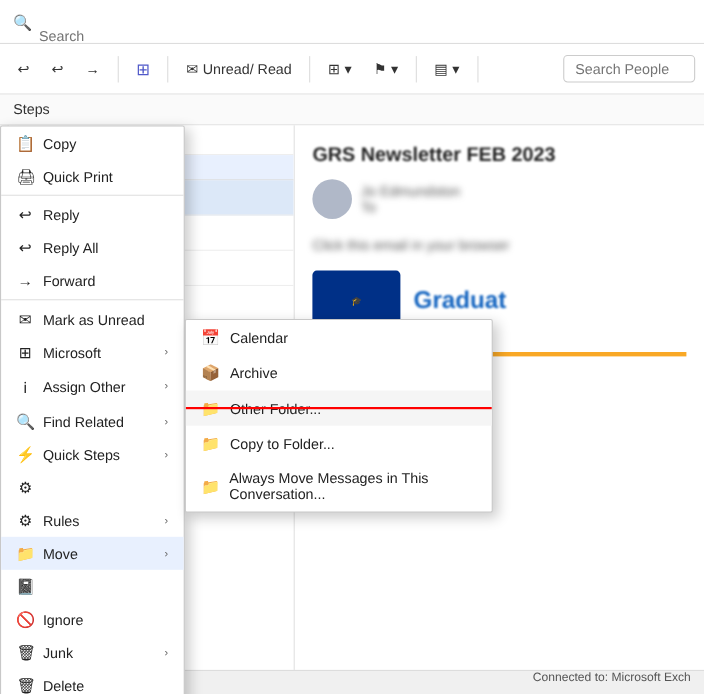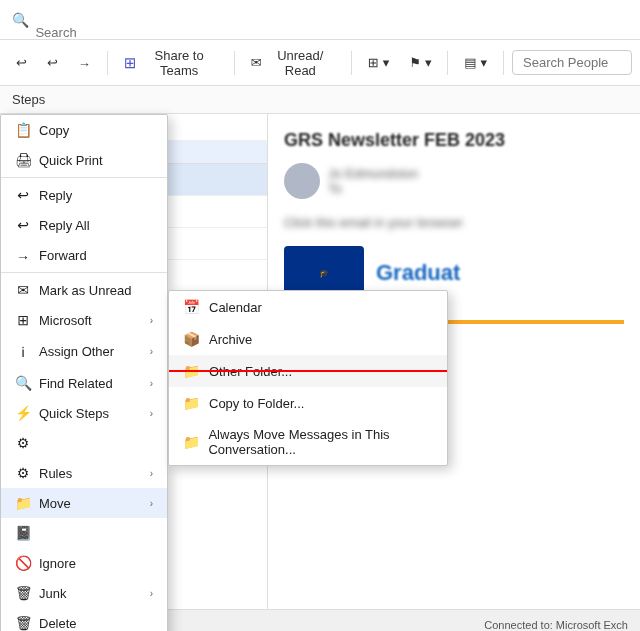--- a/index.html
+++ b/index.html
@@ -205,21 +205,21 @@
     
     .status-bar {
       position: absolute;
       bottom: 0;
       left: 0;
       right: 0;
       height: 22px;
       background: #f0f0f0;
       border-top: 1px solid #ddd;
       display: flex;
-      align-items: flex-end;
+      align-items: flex-start;
       justify-content: space-between;
       padding: 0 12px;
       font-size: 11px;
       color: #555;
     }
 
     
     .context-menu {
       position: absolute;
       top: 114px;
@@ -304,21 +304,20 @@
   </button>
   <button class="toolbar-btn">
     <span>↩</span>
   </button>
   <button class="toolbar-btn">
     <span>→</span>
   </button>
   <div class="toolbar-divider"></div>
   <button class="toolbar-btn">
     <span class="toolbar-icon" style="color:#5059c9;">⊞</span>
-    <span>Share to Teams</span>
   </button>
   <div class="toolbar-divider"></div>
   <button class="toolbar-btn">
     <span>✉</span>
     <span>Unread/ Read</span>
   </button>
   <div class="toolbar-divider"></div>
   <button class="toolbar-btn">
     <span>⊞</span>
     <span>▾</span>

